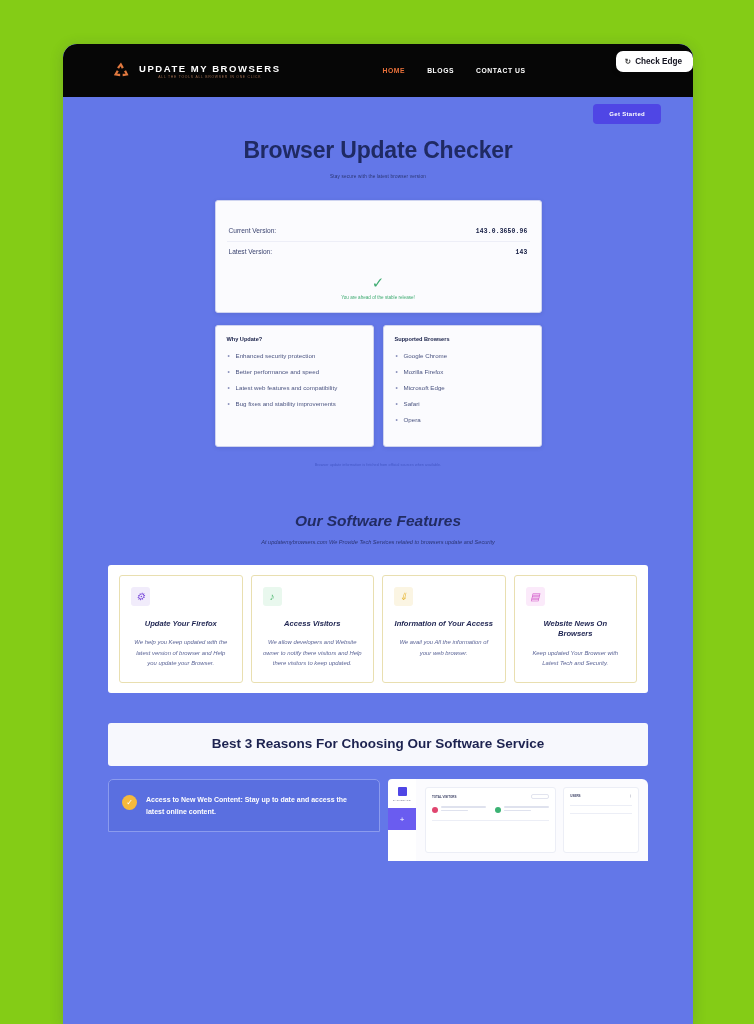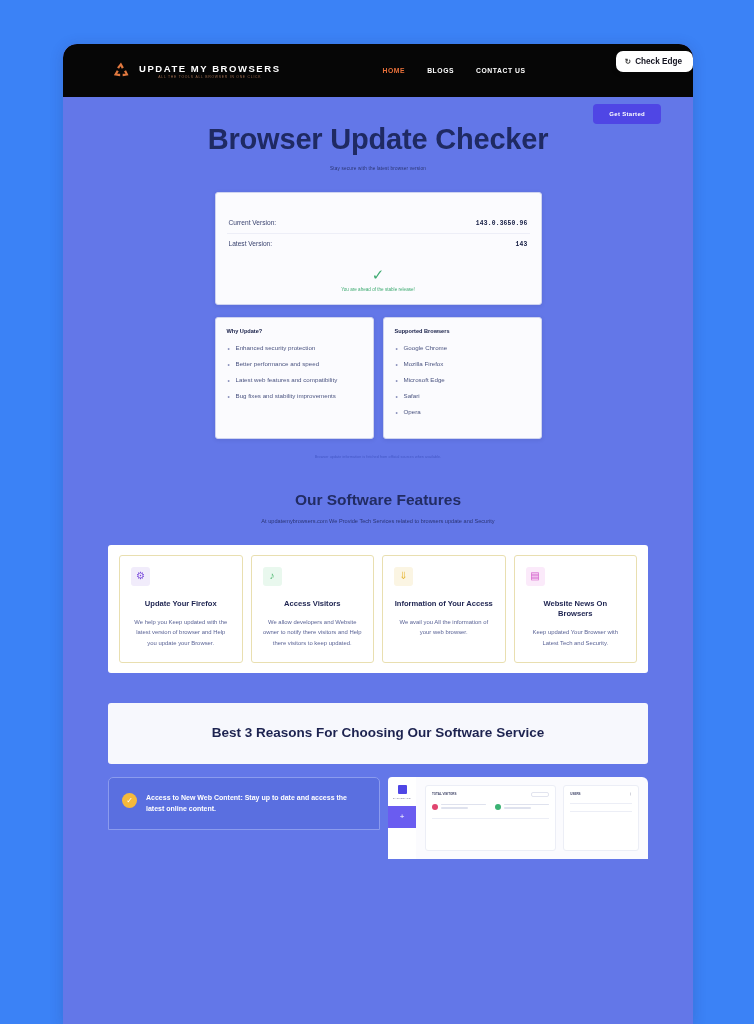--- a/index.html
+++ b/index.html
@@ -5,21 +5,21 @@
   * { box-sizing: border-box; margin: 0; padding: 0; }
   html, body {
     width: 754px; height: 1024px;
     background: #ecebf5;
     font-family: "Liberation Sans", sans-serif;
     overflow: hidden;
   }
   #page {
     position: relative;
     width: 754px; height: 1024px;
-    background: #3b82f6;
+    background: #84cc16;
   }
   .browser-frame {
     position: absolute;
     left: 63px; top: 44px;
     width: 630px; height: 980px;
     border-radius: 14px 14px 0 0;
     overflow: hidden;
     background: #6377e8;
     box-shadow: 0 2px 14px rgba(40,40,80,.18);
   }
@@ -72,22 +72,22 @@
     z-index: 6;
   }
   .refresh-glyph { font-size: 7.5px; color: #444; }
 
   
   .hero {
     padding-top: 24px;
     text-align: center;
   }
   .hero-title {
-    color: #1f2a63; font-size: 29px; font-weight: 700;
-    line-height: 1.25; letter-spacing: -.2px;
+    color: #1f2a63; font-size: 23px; font-weight: 700;
+    line-height: 1.25; letter-spacing: -.2px; margin-top: 15px;
   }
   .hero-sub {
     margin-top: 9px;
     color: #2a3570; font-size: 4.6px; letter-spacing: .2px;
   }
 
   
   .status-card {
     margin: 21px auto 0; width: 327px;
     background: #fbfbfe; border-radius: 3px;
@@ -135,21 +135,21 @@
   .info-list li::before {
     content: "•"; position: absolute; left: 1px; top: -.5px;
     color: #8d94bd; font-size: 6.5px;
   }
   .disclaimer {
     margin-top: 16px; text-align: center;
     color: #4356c4; font-size: 3.6px; letter-spacing: .1px;
   }
 
   
-  .features { margin-top: 32px; text-align: center; }
+  .features { margin-top: 45px; text-align: center; font-style: italic; }
   .features-title { color: #222c63; font-size: 15.5px; font-weight: 700; }
   .features-sub {
     margin: 8px auto 0; width: 300px;
     color: #2b3575; font-size: 5.6px; line-height: 1.7;
   }
   .feature-strip {
     margin: 18px auto 0; width: 540px;
     background: #ffffff; border-radius: 3px;
     padding: 10px 11px; display: flex; gap: 8px;
   }
@@ -168,21 +168,21 @@
     font-weight: 700; line-height: 1.35;
   }
   .feat-desc {
     margin-top: 8px; color: #5b6496; font-size: 5.9px; line-height: 1.75;
   }
 
   
   .reasons-banner {
     margin: 30px auto 0; width: 540px;
     background: #f7f8fd; border-radius: 3px;
-    padding: 21px 10px; text-align: center;
+    padding: 12px 10px; text-align: center;
   }
   .reasons-title {
     color: #1d2350; font-size: 13.5px; font-weight: 700; line-height: 1.4;
   }
   .reasons-body {
     margin: 13px auto 0; width: 540px;
     display: flex; gap: 8px; align-items: flex-start;
   }
   .reason-panel {
     width: 272px; background: #5a6fe0;

